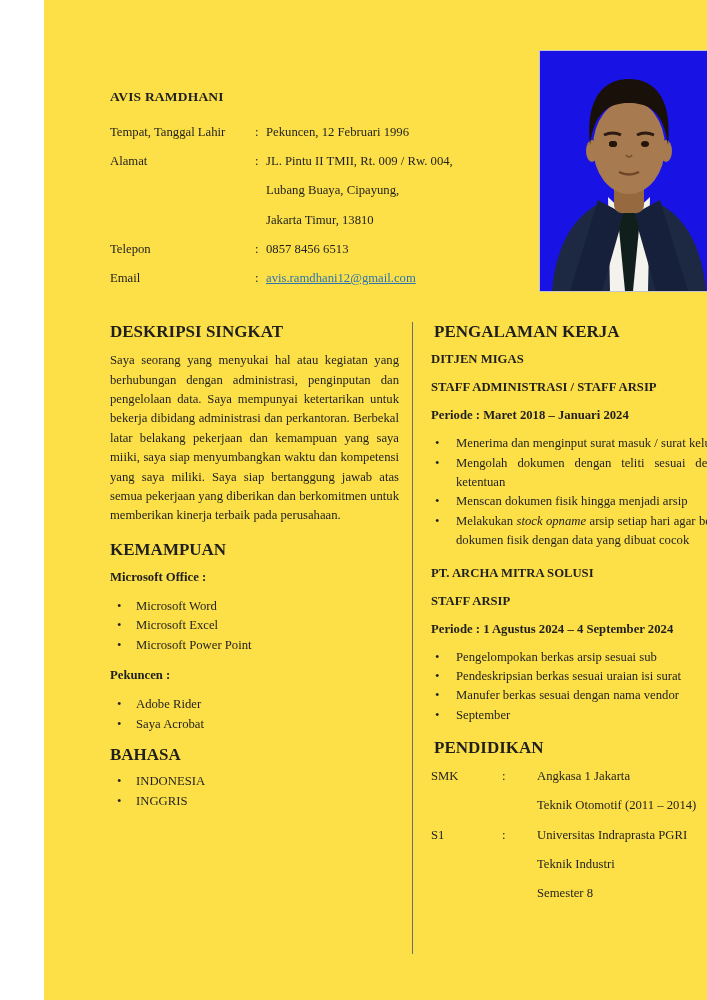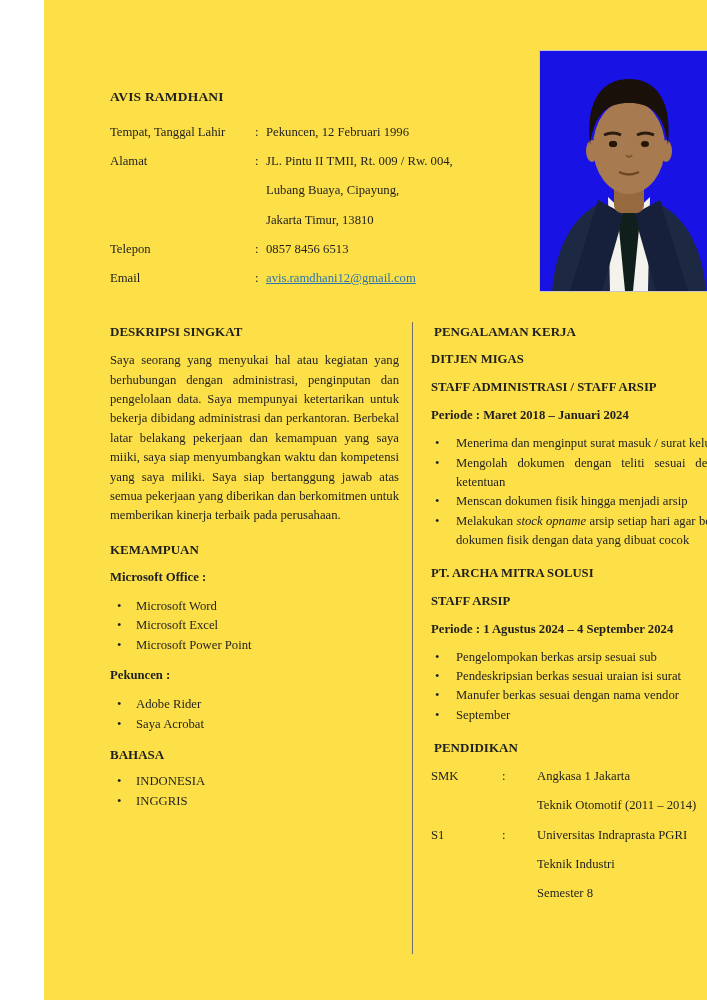--- a/index.html
+++ b/index.html
@@ -77,21 +77,21 @@
   }
   .col-right {
     flex: 1;
     min-width: 0;
     border-left: 1.4px solid var(--divider-color, #6e6e6e);
     padding-left: 18px;
     padding-bottom: 46px;
   }
 
   .heading {
-    font-size: 13px;
+    font-size: 17px;
     font-weight: bold;
     margin: 0;
     line-height: 19px;
   }
   .heading-indent { padding-left: 3px; }
 
   
   .section-deskripsi .heading { margin-bottom: 10px; }
   .para {
     margin: 0;

